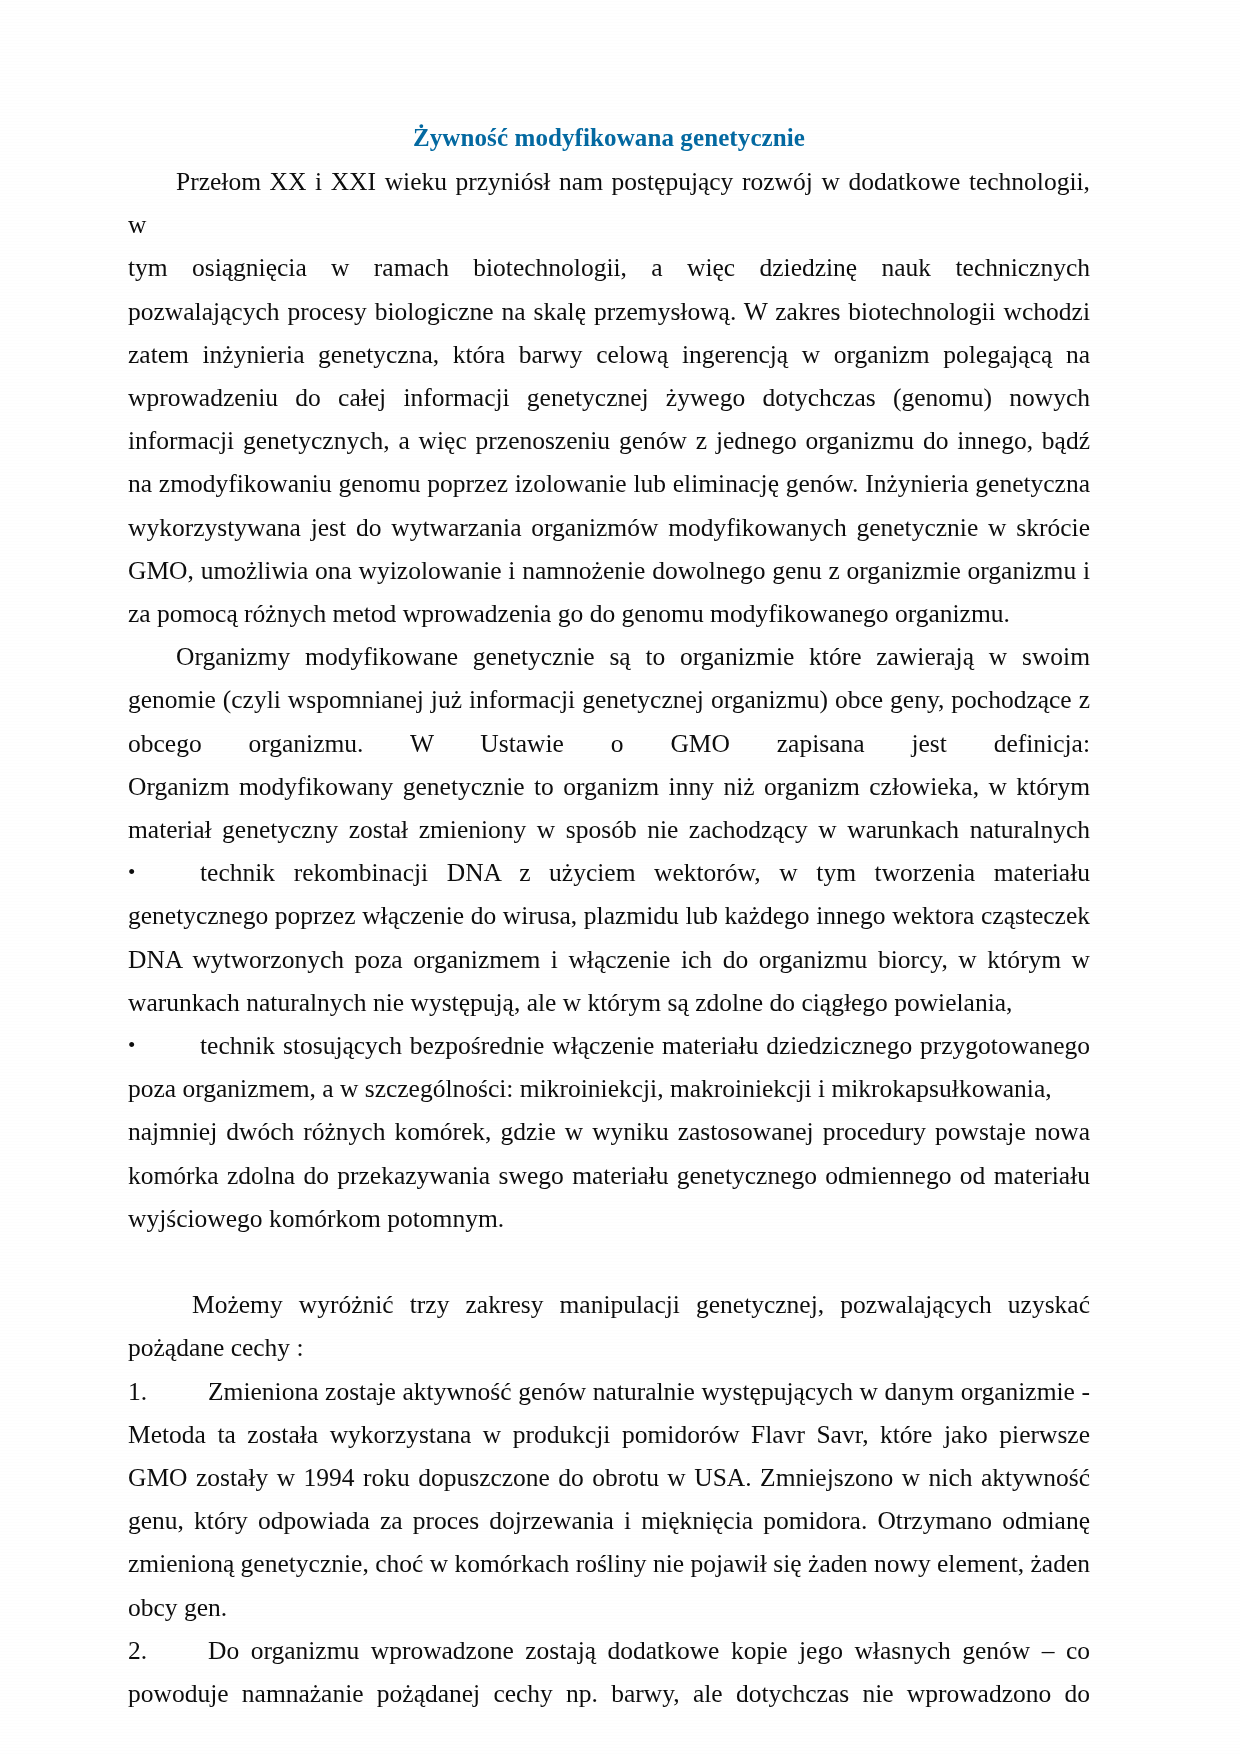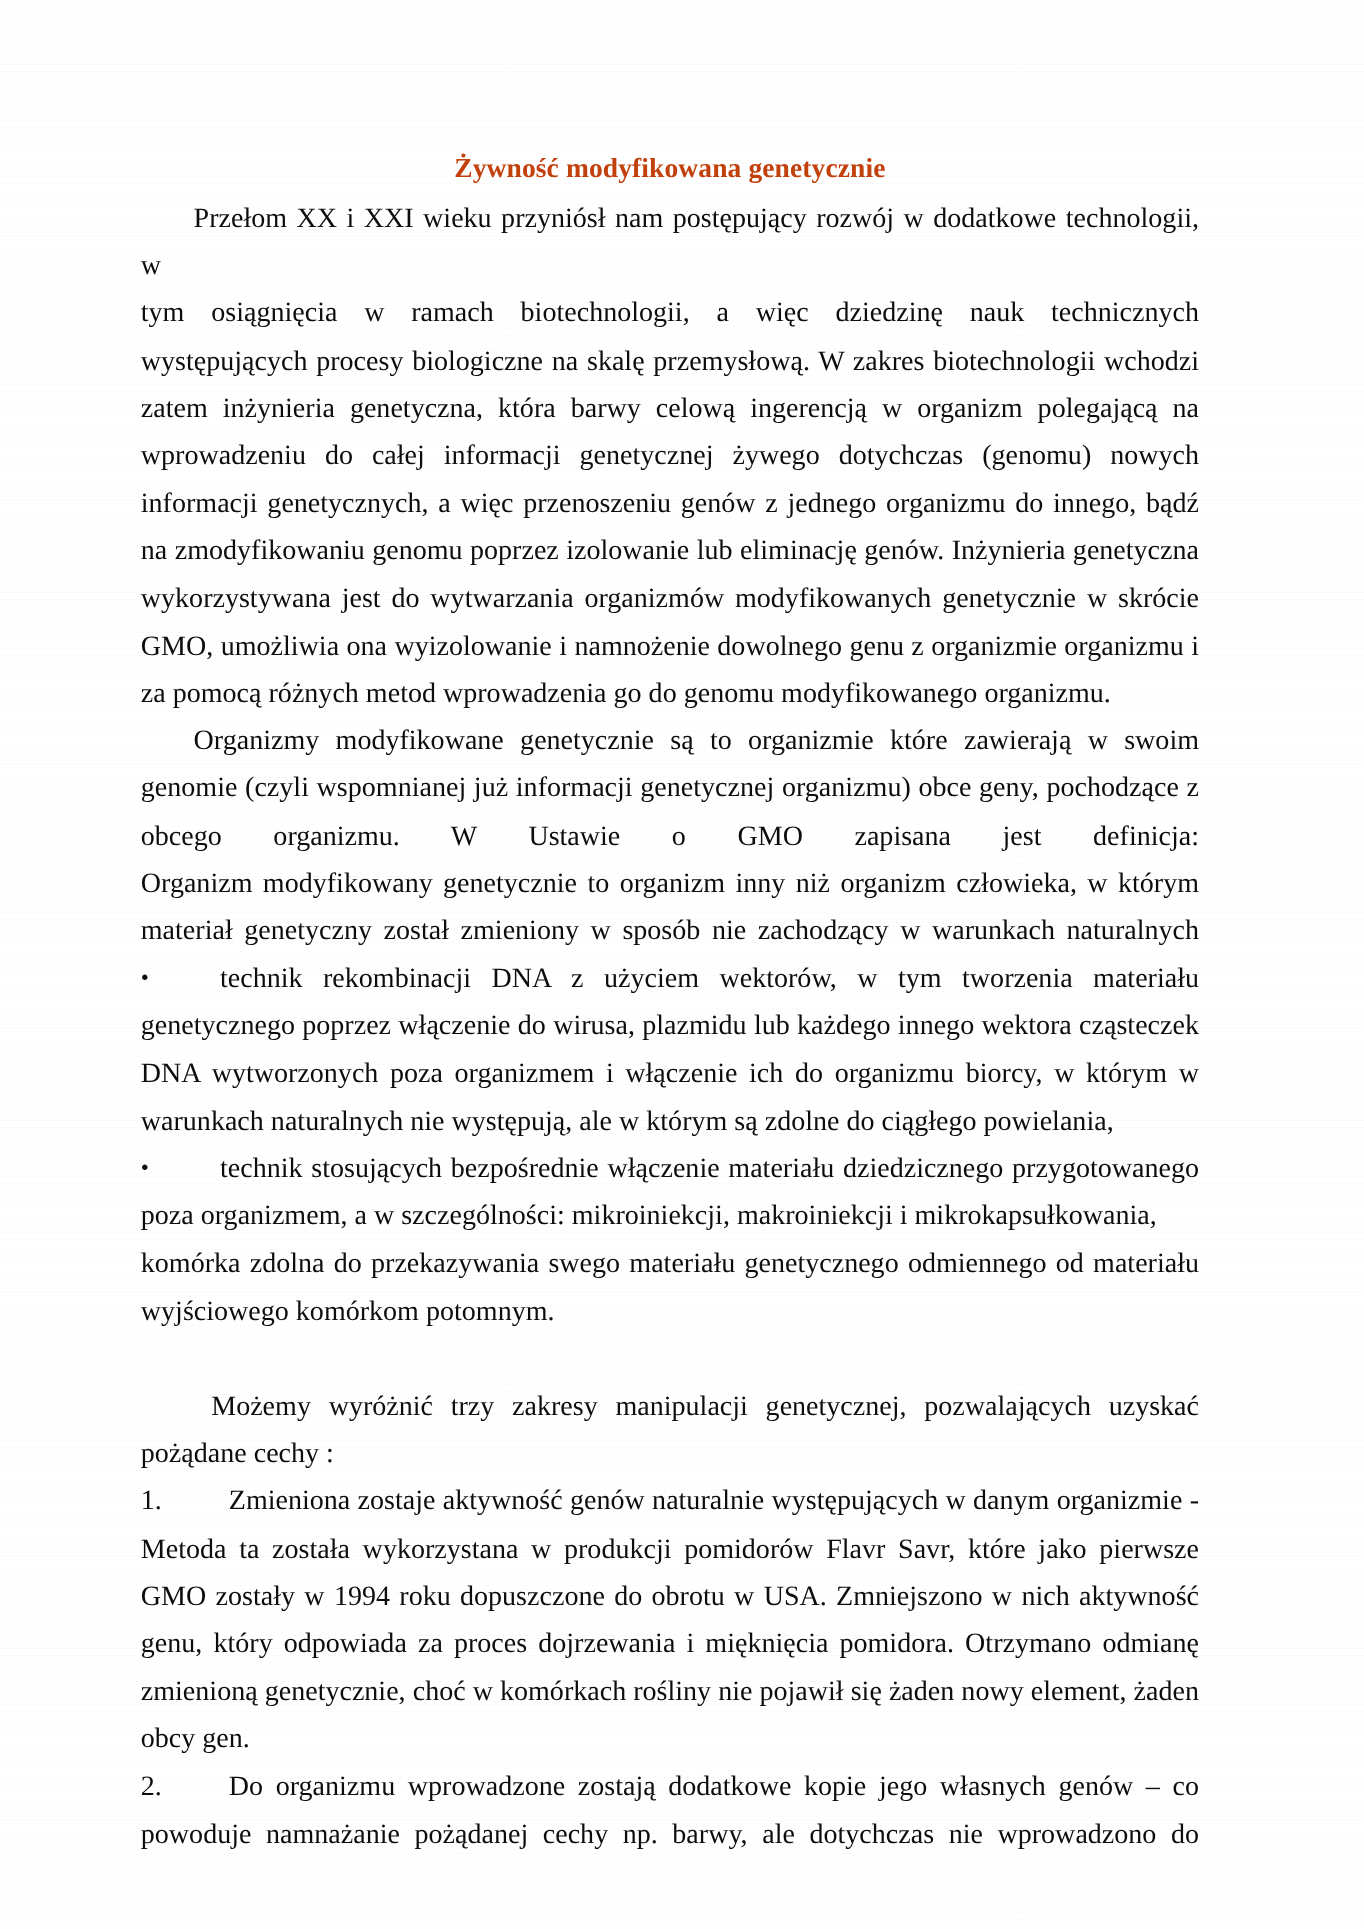--- a/index.html
+++ b/index.html
@@ -31,22 +31,22 @@
     text-justify: inter-word;
     -webkit-font-smoothing: none;
   }
 
   .doc-title {
     text-align: center;
     font-weight: bold;
     font-size: 25px;
     line-height: 40px;
     letter-spacing: 0.1px;
-    margin: 16px 0 2px 0;
-    color: #c2410c;
+    margin: 0 0 2px 0;
+    color: #0369a1;
   }
 
   p.para {
     margin: 0;
     text-align: justify;
     text-indent: 0;
   }
 
   
   .ln {
@@ -97,21 +97,21 @@
 
 <div class="page">
 
   <div class="text-column">
 
     <h1 class="doc-title">Żywność modyfikowana genetycznie</h1>
 
     <p class="para">
       <span class="ln" style="text-indent:48px">Przełom XX i XXI wieku przyniósł nam postępujący rozwój w dodatkowe technologii, w</span>
       <span class="ln">tym osiągnięcia w ramach biotechnologii, a więc dziedzinę nauk technicznych</span>
-      <span class="ln">występujących procesy biologiczne na skalę przemysłową. W zakres biotechnologii wchodzi</span>
+      <span class="ln">pozwalających procesy biologiczne na skalę przemysłową. W zakres biotechnologii wchodzi</span>
       <span class="ln">zatem inżynieria genetyczna, która barwy celową ingerencją w organizm polegającą na</span>
       <span class="ln">wprowadzeniu do całej informacji genetycznej żywego dotychczas (genomu) nowych</span>
       <span class="ln">informacji genetycznych, a więc przenoszeniu genów z jednego organizmu do innego, bądź</span>
       <span class="ln">na zmodyfikowaniu genomu poprzez izolowanie lub eliminację genów. Inżynieria genetyczna</span>
       <span class="ln">wykorzystywana jest do wytwarzania organizmów modyfikowanych genetycznie w skrócie</span>
       <span class="ln">GMO, umożliwia ona wyizolowanie i namnożenie dowolnego genu z organizmie organizmu i</span>
       <span class="ln last">za pomocą różnych metod wprowadzenia go do genomu modyfikowanego organizmu.</span>
     </p>
 
     <p class="para">
@@ -128,20 +128,21 @@
       <span class="ln">DNA wytworzonych poza organizmem i włączenie ich do organizmu biorcy, w którym w</span>
       <span class="ln last">warunkach naturalnych nie występują, ale w którym są zdolne do ciągłego powielania,</span>
     </div>
 
     <div class="bullet-row">
       <span class="ln"><span class="bullet-glyph">•</span><span>technik stosujących bezpośrednie włączenie materiału dziedzicznego przygotowanego</span></span>
       <span class="ln last">poza organizmem, a w szczególności: mikroiniekcji, makroiniekcji i mikrokapsułkowania,</span>
     </div>
 
     <div class="bullet-row">
+      <span class="ln">najmniej dwóch różnych komórek, gdzie w wyniku zastosowanej procedury powstaje nowa</span>
       <span class="ln">komórka zdolna do przekazywania swego materiału genetycznego odmiennego od materiału</span>
       <span class="ln last">wyjściowego komórkom potomnym.</span>
     </div>
 
     <span class="blank-line"></span>
 
     <p class="para">
       <span class="ln" style="text-indent:64px">Możemy wyróżnić trzy zakresy manipulacji genetycznej, pozwalających uzyskać</span>
       <span class="ln last">pożądane cechy :</span>
     </p>

